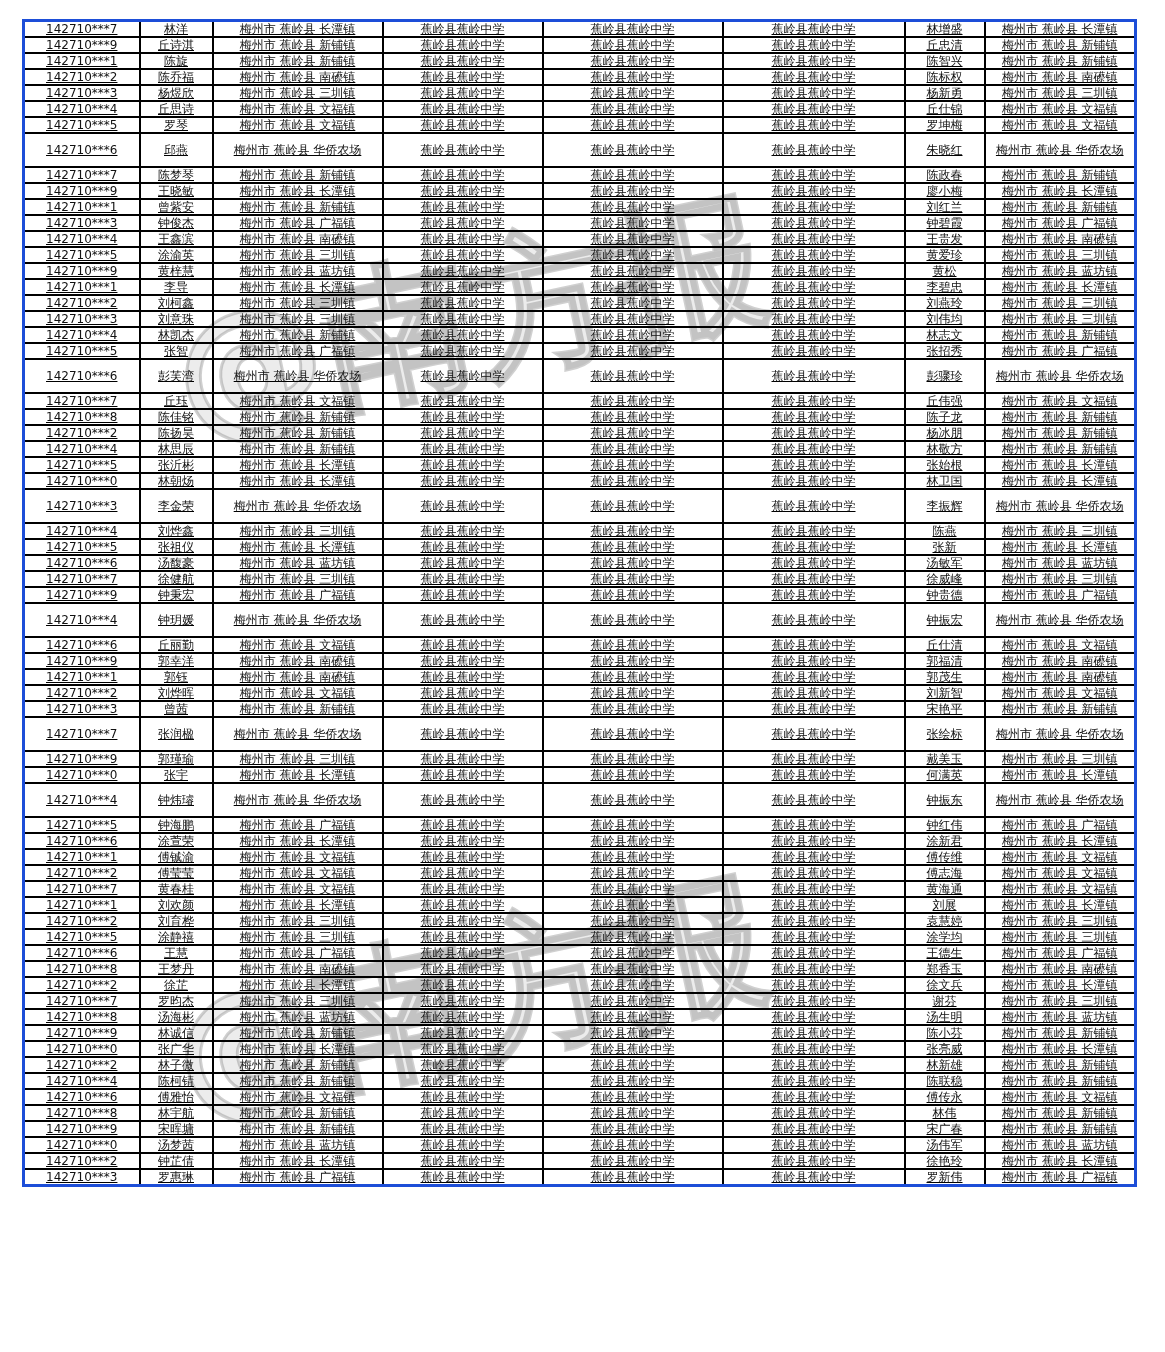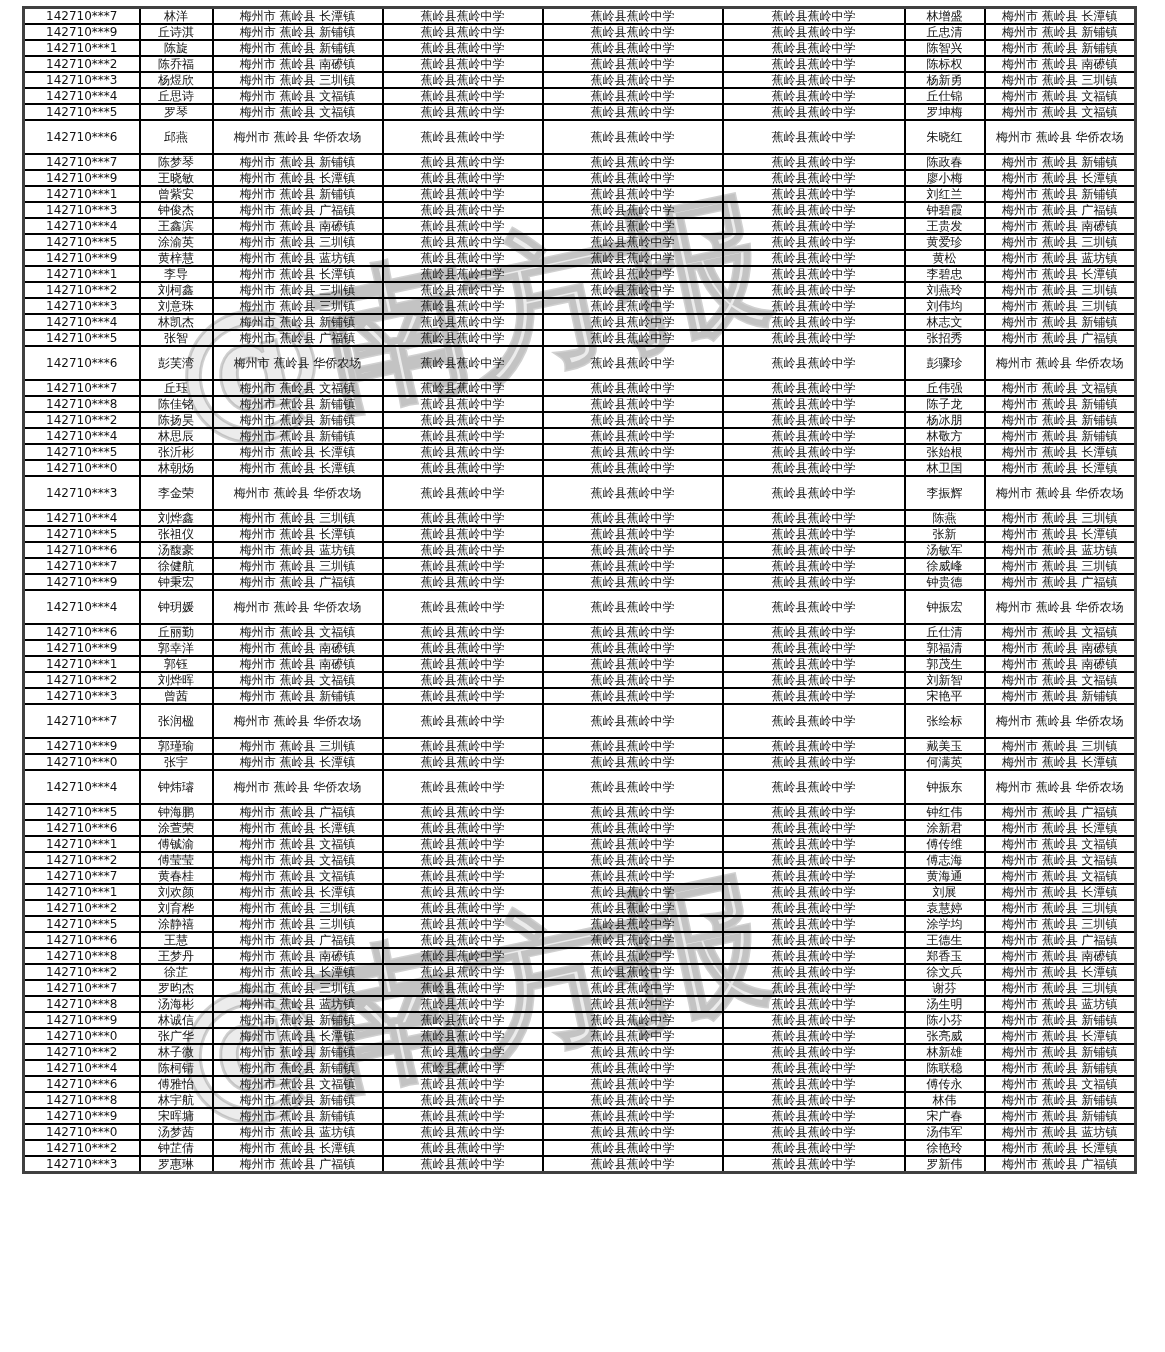--- a/index.html
+++ b/index.html
@@ -1,19 +1,19 @@
 <!DOCTYPE html>
 <html><head>
 <meta charset="utf-8">
 <style>
   html, body { margin: 0; padding: 0; background: #ffffff; }
   body { width: 1165px; height: 1352px; position: relative; overflow: hidden;
          font-family: "DejaVu Sans", "Liberation Sans", sans-serif; }
-  #tbl { position: absolute; left: 22px; top: 6px; border-collapse: collapse;
-         border: 3px solid #404040; table-layout: fixed; }
+  #tbl { position: absolute; left: 22px; top: 19px; border-collapse: collapse;
+         border: 3px solid #1d4ed8; table-layout: fixed; text-decoration: underline; }
   #tbl td { border: 2px solid #000; padding: 0; text-align: center;
             font-size: 12px; color: #111; white-space: nowrap; overflow: hidden;
             height: 14px; line-height: 14px; }
   #tbl tr.tall td { height: 32px; line-height: 32px; }
   #tbl td.id { letter-spacing: 0; }
   .watermark { position: absolute; pointer-events: none; font-size: 150px;
                font-weight: bold; color: rgba(150,150,150,0.18);
                -webkit-text-stroke: 3px rgba(120,120,120,0.35); transform: rotate(-12deg); }
 </style>
 </head>

